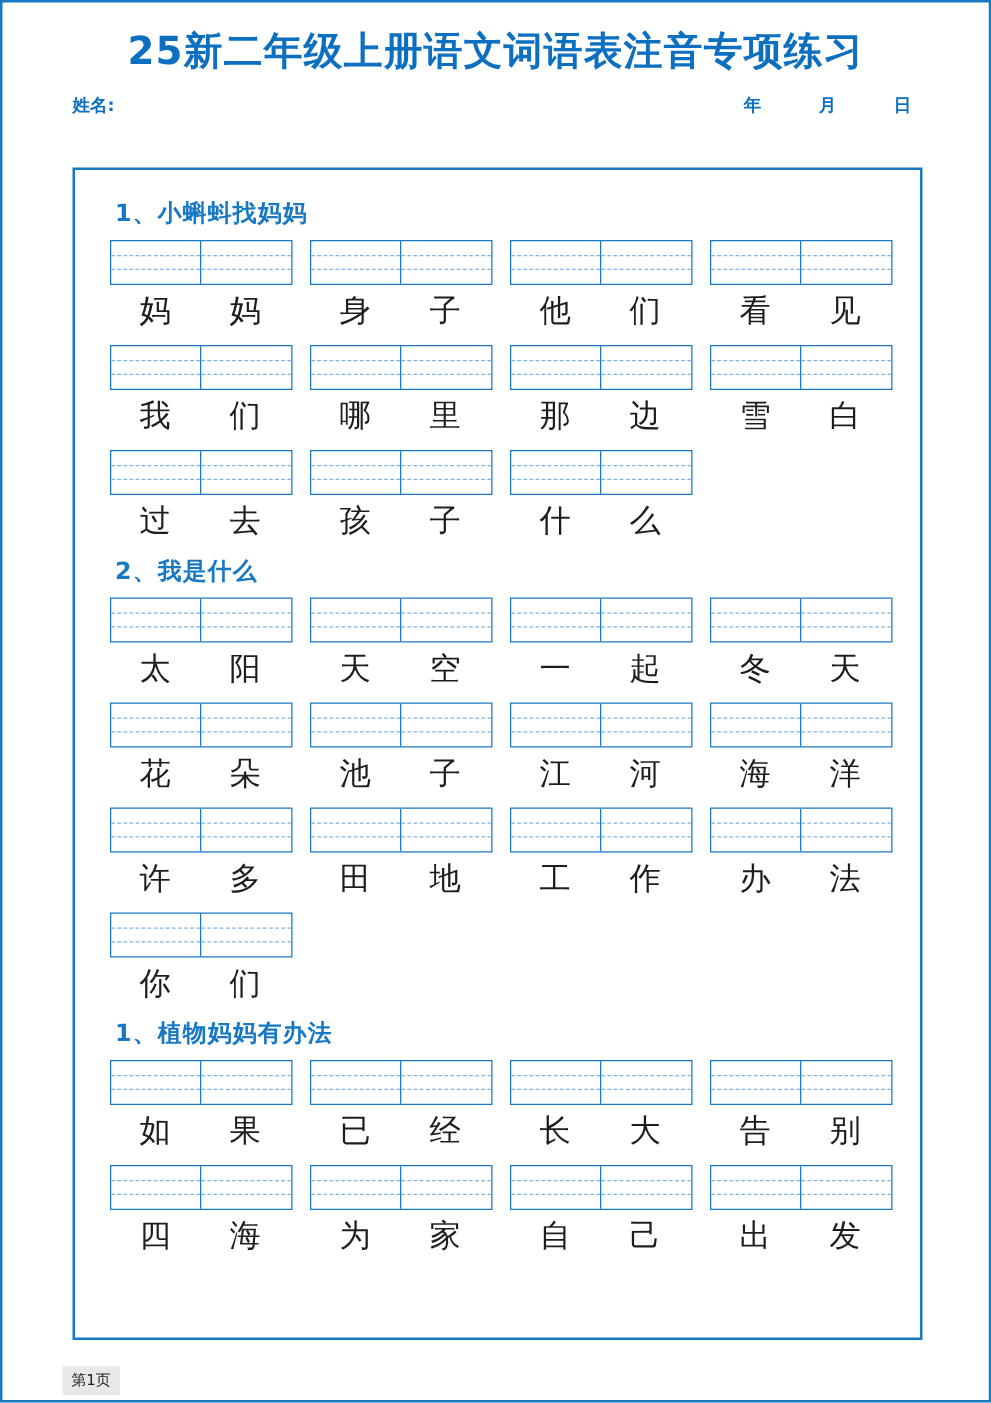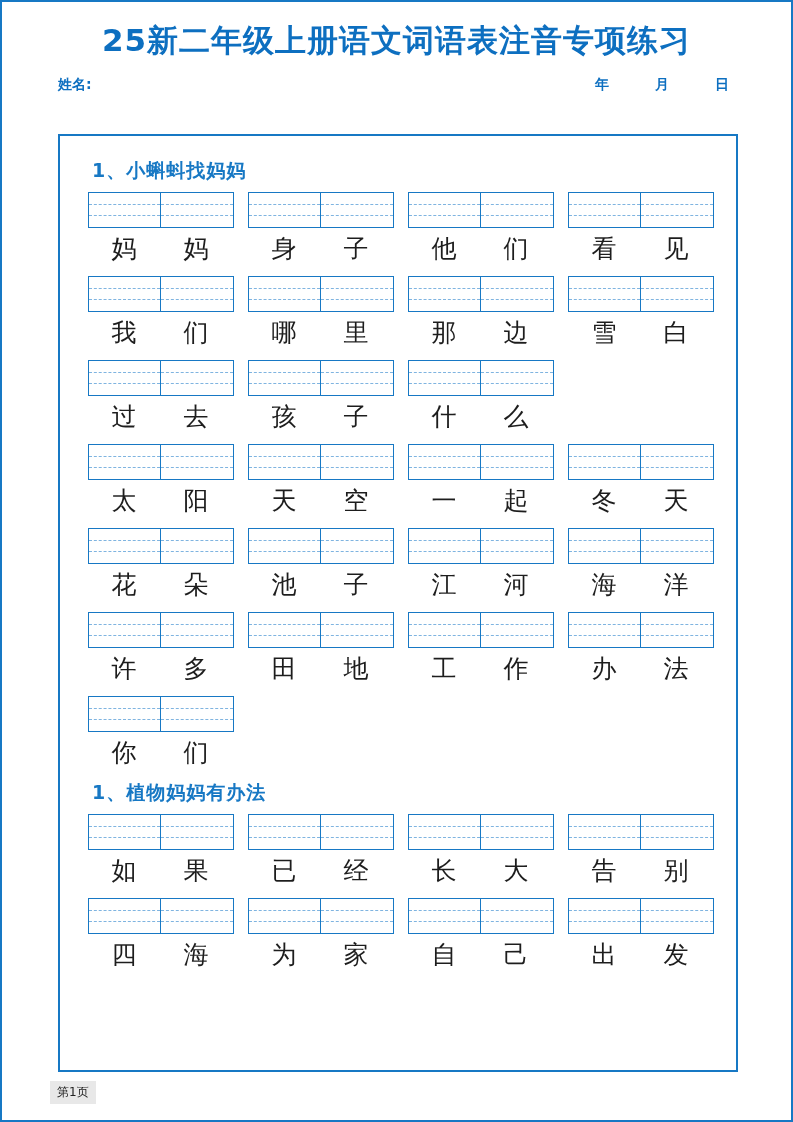--- a/index.html
+++ b/index.html
@@ -109,21 +109,21 @@
     width: 72px;
     text-align: center;
     font-size: 25px;
     color: #1d1d1d;
     font-family: "DejaVu Serif", serif;
     line-height: 38px;
   }
   .page-number {
     position: absolute;
     left: 48px;
-    bottom: 16px;
+    bottom: 4px;
     font-size: 12px;
     color: #222;
     background: #e8e8e8;
     padding: 3px 7px;
     font-family: "DejaVu Sans", sans-serif;
   }
 </style>
 </head>
 <body>
 
@@ -318,20 +318,21 @@
                 <div class="l l1"></div>
                 <div class="l l2"></div>
               </div>
             </div>
             <div class="chars">
               <div class="char">什</div>
               <div class="char">么</div>
             </div>
           </div>
         </div>
+        <div class="section-title">2、我是什么</div>
         <div class="row">
           <div class="word-group">
             <div class="pinyin-box">
               <div class="pinyin-cell">
                 <div class="l l1"></div>
                 <div class="l l2"></div>
               </div>
               <div class="pinyin-cell">
                 <div class="l l1"></div>
                 <div class="l l2"></div>

